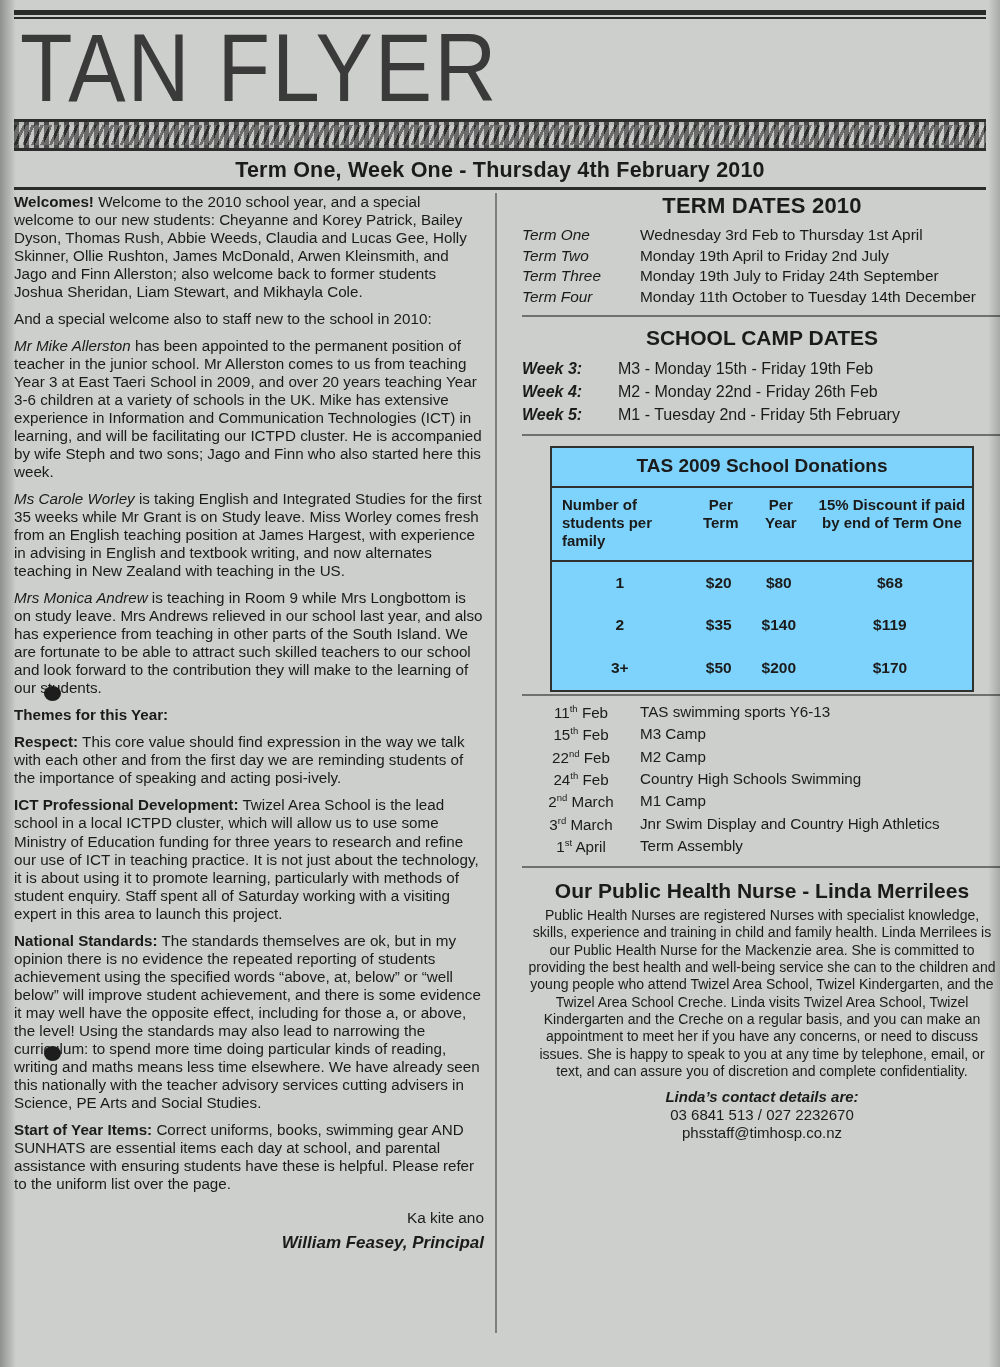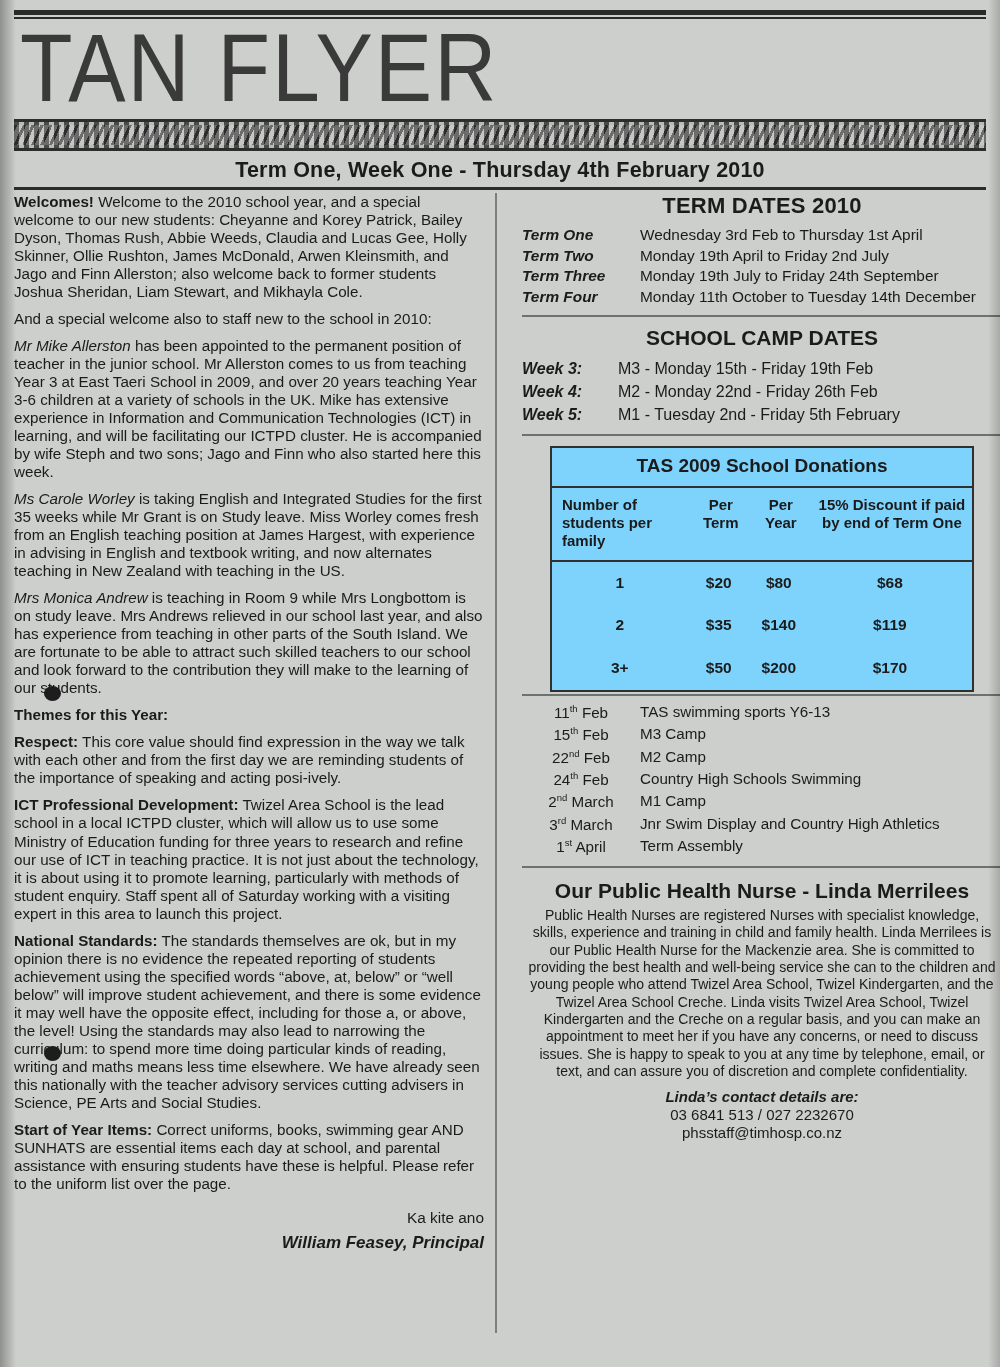--- a/index.html
+++ b/index.html
@@ -85,21 +85,21 @@
 
   
   .r-head{
     text-align:center;font-size:22px;font-weight:bold;margin:0 0 6px 0;letter-spacing:.2px;
   }
   .r-head-sm{
     text-align:center;font-size:21px;font-weight:bold;margin:8px 0 6px 0;
   }
   .term-table{width:100%;border-collapse:collapse;font-size:15.4px;}
   .term-table td{vertical-align:top;padding:1px 0;}
-  .term-table td.k{font-style:italic;font-weight:bold;width:118px;}
+  .term-table td.k{font-style:italic;font-weight:normal;width:118px;}
   .hr{height:2px;background:#6f716e;margin:8px 0 6px 0;}
 
   .camp-table{width:100%;border-collapse:collapse;font-size:16px;}
   .camp-table td{padding:2px 0;vertical-align:top;}
   .camp-table td.k{font-style:italic;font-weight:bold;width:96px;}
 
   
   .don-box{
     border:2px solid #30302f;
     margin:10px 2px 0 28px;

